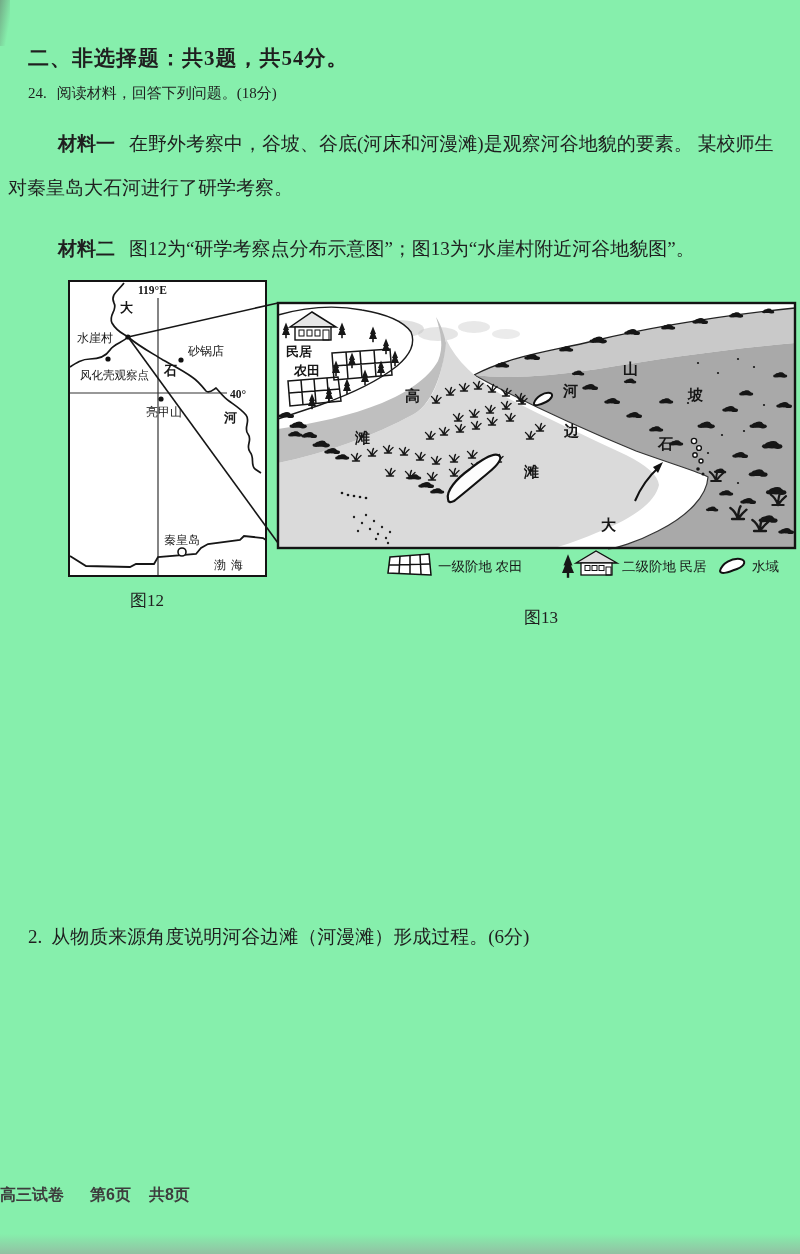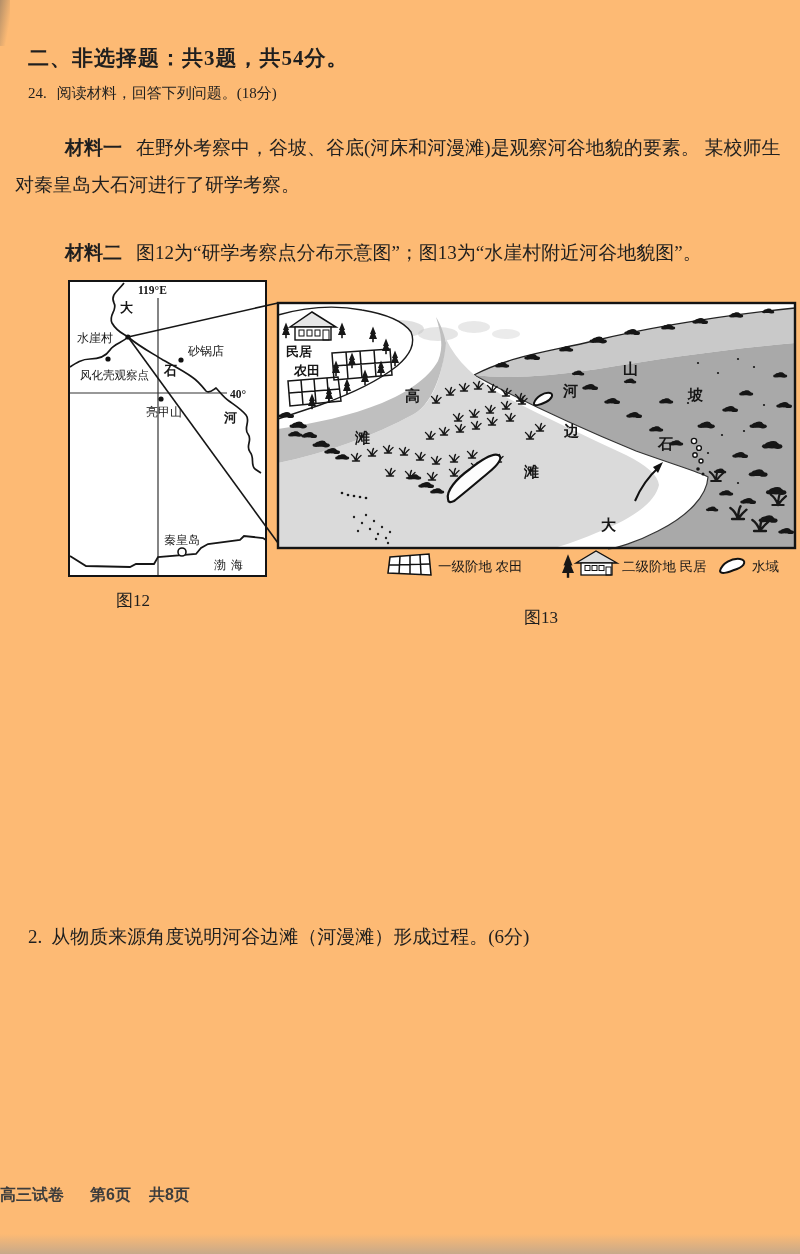--- a/index.html
+++ b/index.html
@@ -1,31 +1,31 @@
 <!DOCTYPE html>
 <html><head>
 <meta charset="utf-8">
 <style>
   html,body{margin:0;padding:0;background:#e9e9e9;}
   .page{
     position:relative;width:800px;height:1254px;margin:0 auto;
-    background:#fdba74;overflow:hidden;color:#1f1f1f;
+    background:#86efac;overflow:hidden;color:#1f1f1f;
     font-family:"Liberation Serif","DejaVu Serif",serif;
     text-decoration:underline;
   }
   .section-header{position:absolute;left:28px;top:44px;font-size:21px;font-weight:bold;letter-spacing:1px;}
   .q24{position:absolute;left:28px;top:84px;font-size:15px;}
   .q24 .qnum{margin-right:10px;}
-  .material{position:absolute;left:8px;width:778px;font-size:19px;line-height:37px;margin:7px;text-indent:50px;}
+  .material{position:absolute;left:8px;width:778px;font-size:19px;line-height:44px;margin:0;text-indent:50px;}
   .m1{top:122px;}
   .m2{top:227px;}
   .mlabel{font-weight:600;margin-right:14px;}
   .figure-wrap{position:absolute;left:60px;top:270px;width:740px;height:330px;}
   .caption{position:absolute;font-size:17px;}
-  .cap12{left:116px;top:589px;}
+  .cap12{left:130px;top:589px;}
   .cap13{left:524px;top:606px;}
   .subq{position:absolute;left:28px;font-size:19px;}
   .subq .qnum{margin-right:9px;}
   .sq1{top:833px;}
   .sq2{top:924px;}
   .sq3{top:927px;}
   .footer{
     position:absolute;top:1185px;left:0;width:100%;text-align:left;
     font-size:16px;font-weight:600;color:#3d3d3d;
     font-family:"Liberation Sans","DejaVu Sans",sans-serif;

